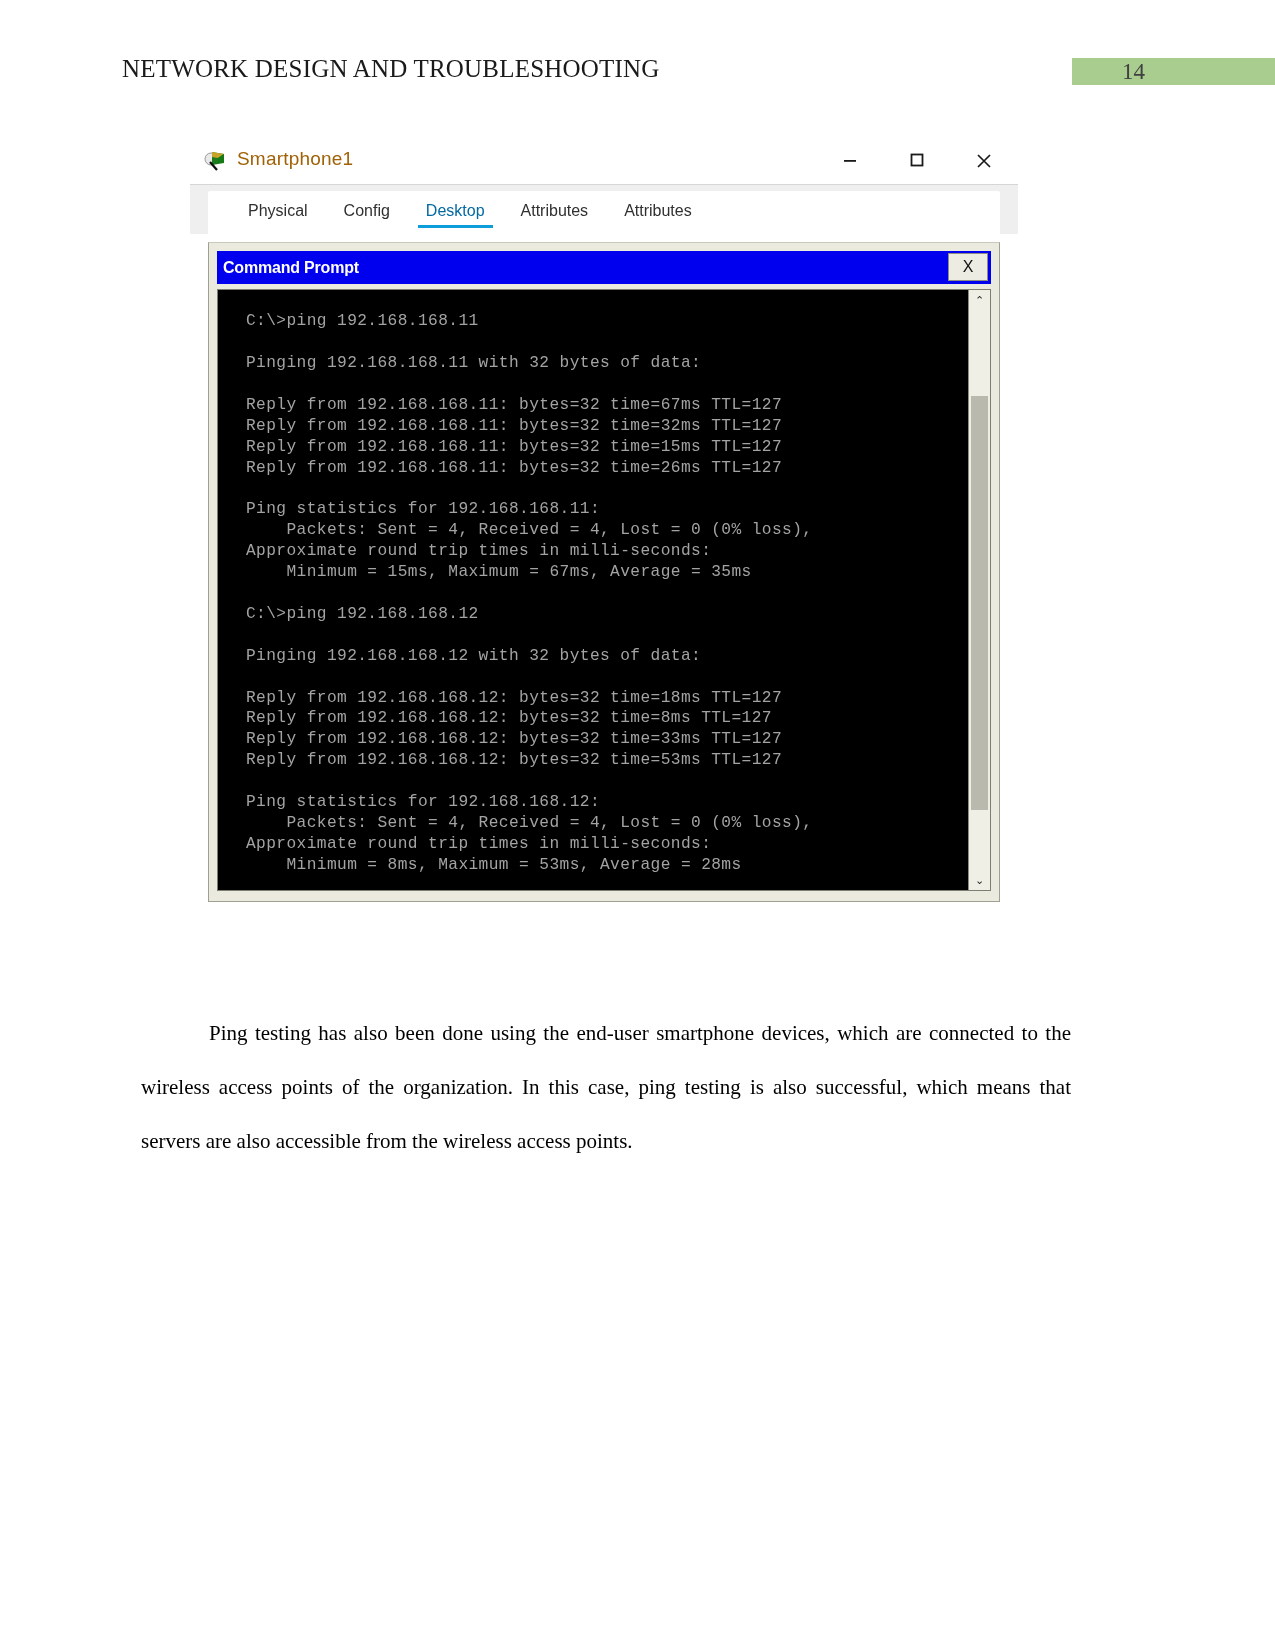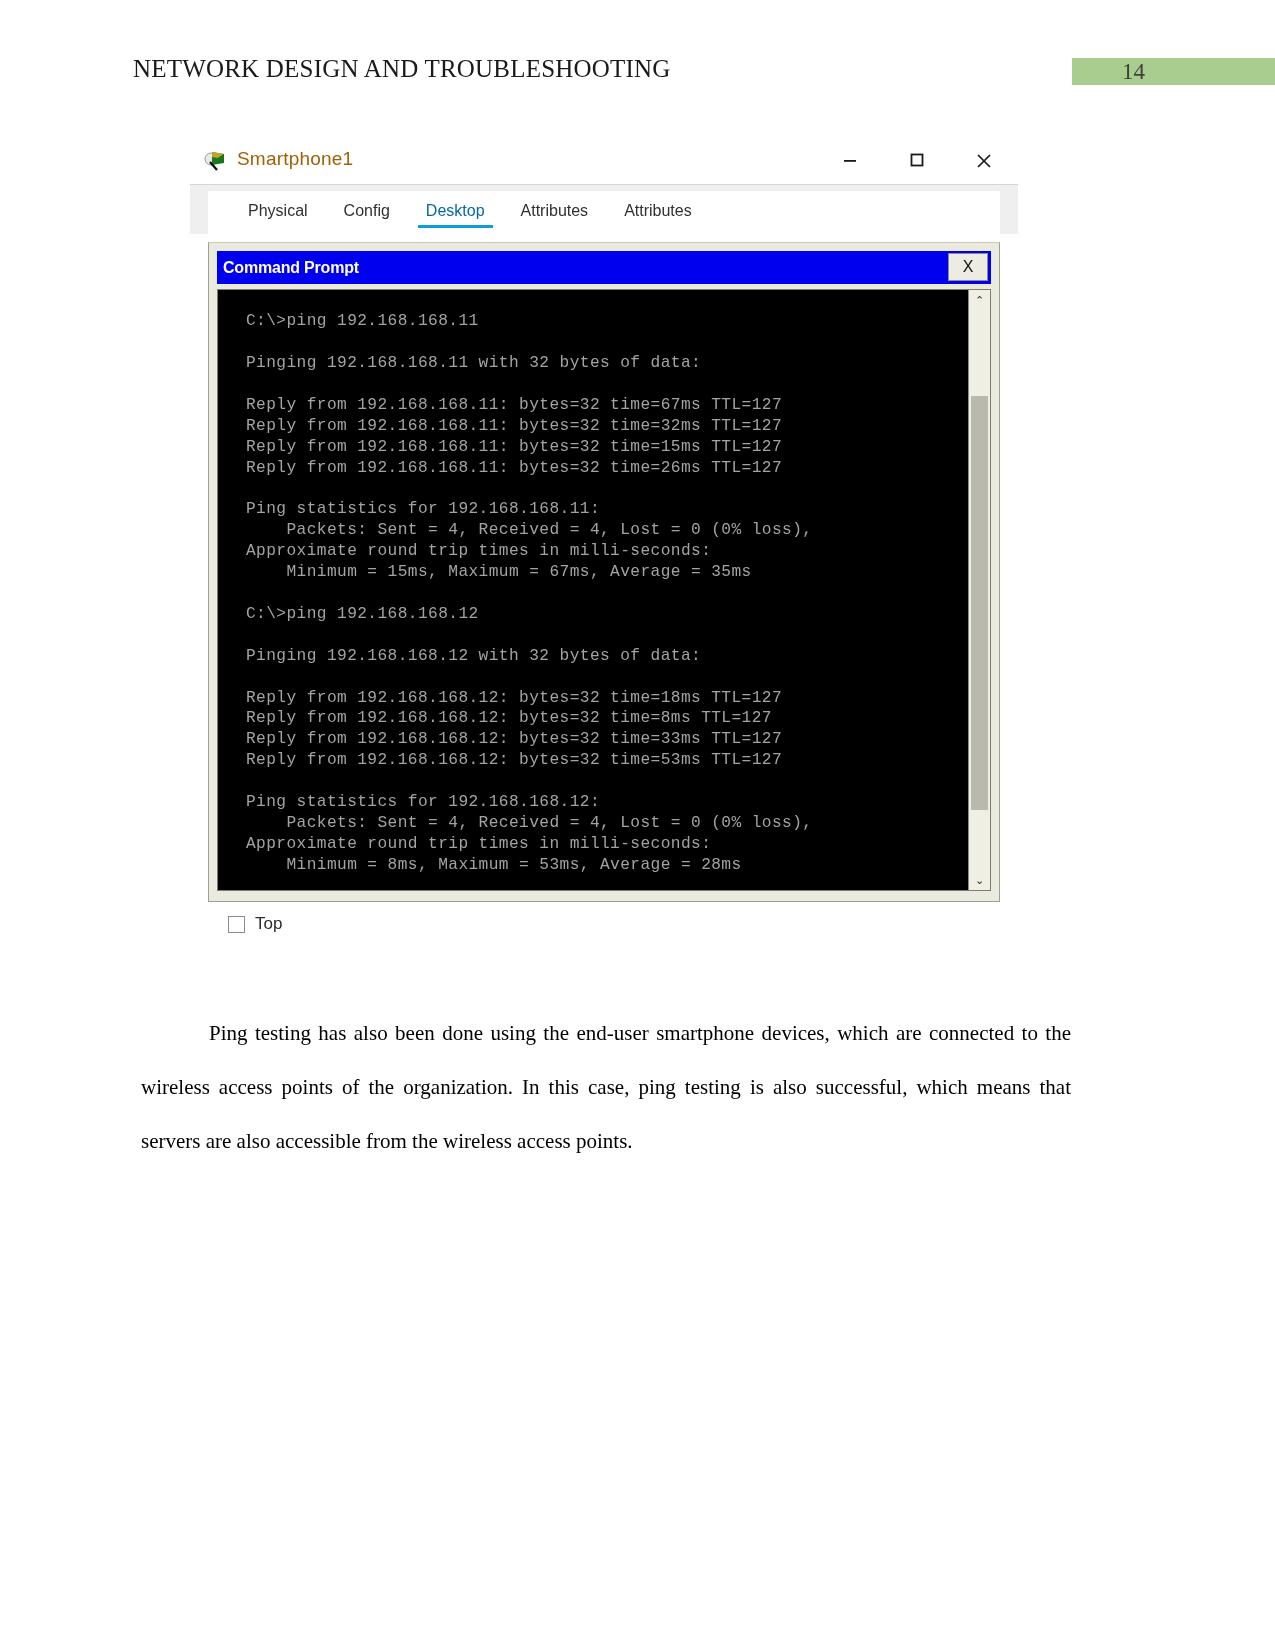--- a/index.html
+++ b/index.html
@@ -13,21 +13,21 @@
     position: relative;
     width: 1275px;
     height: 1650px;
     background: #ffffff;
     overflow: hidden;
   }
 
   
   .doc-header {
     position: absolute;
-    top: 55px; left: 11px; right: 0;
+    top: 55px; left: 0; right: 0;
     height: 36px;
   }
   .doc-title {
     position: absolute;
     left: 122px; top: 0;
     font-family: "Liberation Serif", serif;
     font-size: 25px;
     color: #1a1a1a;
     letter-spacing: 0.2px;
     white-space: nowrap;
@@ -334,23 +334,19 @@
     Minimum = 8ms, Maximum = 53ms, Average = 28ms</pre>
           <div class="term-scrollbar">
             <div class="sb-arrow up">⌃</div>
             <div class="sb-thumb"></div>
             <div class="sb-arrow down">⌄</div>
           </div>
         </div>
 
       </div>
 
-      <div class="bottom-bar">
-        <span class="chk"></span>
-        <span class="chk-label">Top</span>
-      </div>
     </div>
 
   </div>
 
   <p class="body-paragraph">Ping testing has also been done using the end-user smartphone devices, which are connected to the wireless access points of the organization. In this case, ping testing is also successful, which means that servers are also accessible from the wireless access points.</p>
 
 </div>
 
 </body></html>

